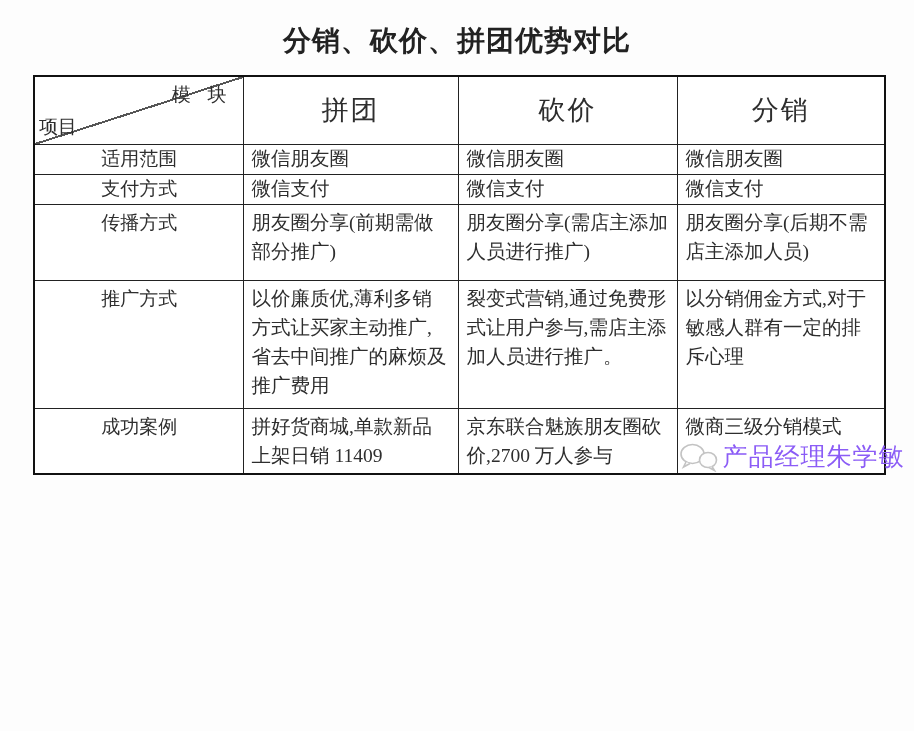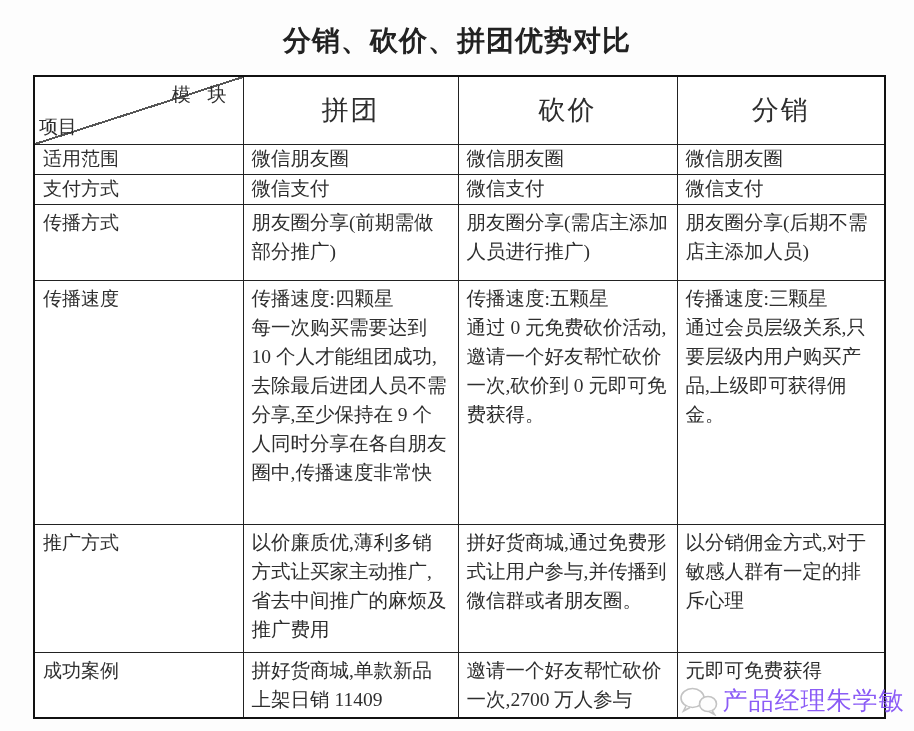--- a/index.html
+++ b/index.html
@@ -7,21 +7,21 @@
     font-family:"Liberation Serif","DejaVu Serif",serif; color:#2e2e2e; }
   .page { position:relative; width:914px; height:558px; }
   .title { position:absolute; top:22px; left:0; width:100%; text-align:center;
     font-size:28px; font-weight:600; letter-spacing:1px; color:#222; }
   table.cmp { position:absolute; top:75px; left:33px; width:851px;
     border-collapse:collapse; table-layout:fixed; background:#fff;
     border:2px solid #111; }
   .cmp td, .cmp th { border:1.5px solid #222; vertical-align:top;
     padding:3px 7px 3px 8px; font-weight:normal; text-align:left;
     font-size:19.5px; line-height:29px; }
-  .cmp .lbl { font-size:19px; }
+  .cmp .lbl { font-size:19px;text-align:center; }
   .cmp th.colhead { text-align:center; vertical-align:middle; font-size:27px;
     letter-spacing:2px; padding:8px; }
   
   tr.r-head td, tr.r-head th { height:68px; }
   tr.r-s  td { height:29px; line-height:24px; padding-top:2px; }
   tr.r-m  td { height:76px; }
   tr.r-xl td { height:244px; }
   tr.r-l  td { height:128px; }
   tr.r-b  td { height:63px;margin-left:44px; }
   .multiline { white-space:pre-line; text-align:justify; }
@@ -78,43 +78,34 @@
       <td>微信支付</td>
     </tr>
 
     <tr class="r-m">
       <td class="lbl">传播方式</td>
       <td class="just">朋友圈分享(前期需做部分推广)</td>
       <td class="just">朋友圈分享(需店主添加人员进行推广)</td>
       <td class="just">朋友圈分享(后期不需店主添加人员)</td>
     </tr>
 
-    <tr class="r-xl">
-      <td class="lbl">传播速度</td>
-      <td class="multiline">传播速度:四颗星
-每一次购买需要达到 10 个人才能组团成功,去除最后进团人员不需分享,至少保持在 9 个人同时分享在各自朋友圈中,传播速度非常快</td>
-      <td class="multiline">传播速度:五颗星
-通过 0 元免费砍价活动,邀请一个好友帮忙砍价一次,砍价到 0 元即可免费获得。</td>
-      <td class="multiline">传播速度:三颗星
-通过会员层级关系,只要层级内用户购买产品,上级即可获得佣金。</td>
-    </tr>
 
     <tr class="r-l">
       <td class="lbl">推广方式</td>
       <td class="just">以价廉质优,薄利多销方式让买家主动推广,省去中间推广的麻烦及推广费用</td>
-      <td class="just">拼好货商城,通过免费形式让用户参与,并传播到微信群或者朋友圈。</td>
+      <td class="just">裂变式营销,通过免费形式让用户参与,需店主添加人员进行推广。</td>
       <td class="just">以分销佣金方式,对于敏感人群有一定的排斥心理</td>
     </tr>
 
     <tr class="r-b">
       <td class="lbl">成功案例</td>
       <td class="just">拼好货商城,单款新品上架日销 11409</td>
-      <td class="just">邀请一个好友帮忙砍价一次,2700 万人参与</td>
+      <td class="just">京东联合魅族朋友圈砍价,2700 万人参与</td>
       <td class="wm-cell">
-        <span>元即可免费获得</span>
+        <span>微商三级分销模式</span>
         <span class="wm">
           <svg width="40" height="30" viewBox="0 0 40 30">
             <g fill="none" stroke="#c3c3c3" stroke-width="1.6">
               <ellipse cx="13.5" cy="12" rx="11.5" ry="9.5"></ellipse>
               <path d="M7,20 L4.5,25 L11,21.5" fill="#fdfdfd" stroke="#c3c3c3"></path>
               <ellipse cx="29" cy="18" rx="8.5" ry="7.5" fill="#fdfdfd"></ellipse>
               <path d="M33,24.5 L35.5,28.5 L30,25.5" fill="#fdfdfd" stroke="#c3c3c3"></path>
             </g>
           </svg>
           <span>产品经理朱学敏</span>

